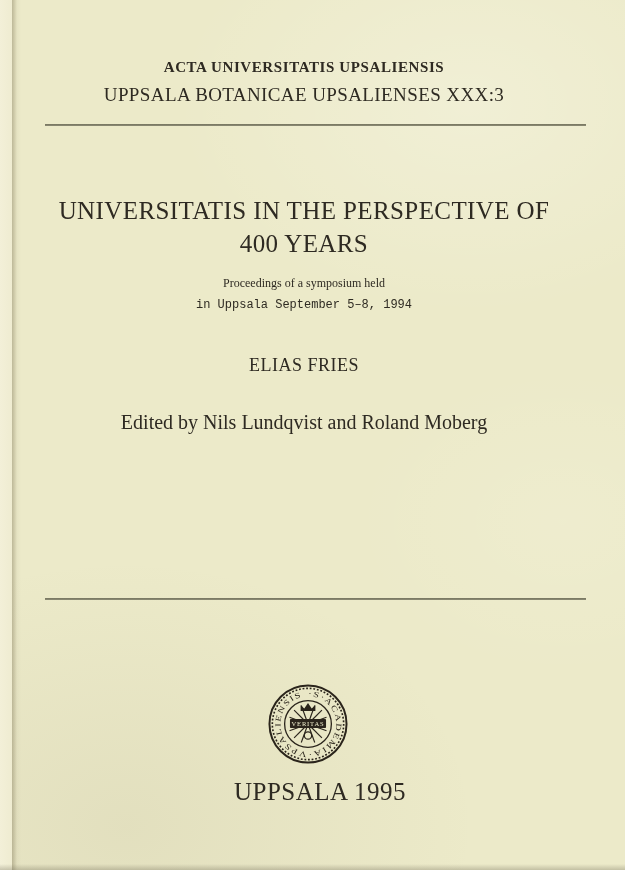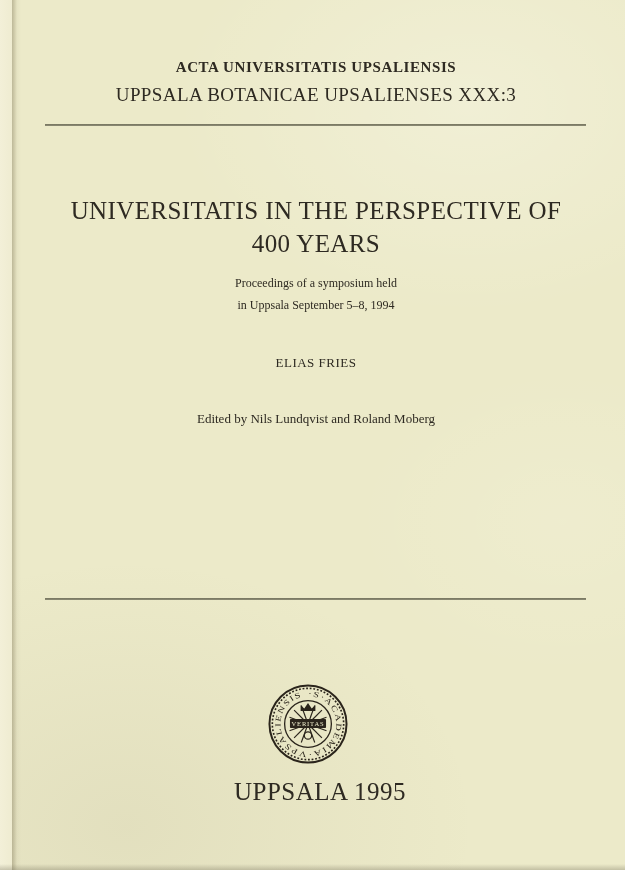--- a/index.html
+++ b/index.html
@@ -38,21 +38,21 @@
       rgba(200,195,165,0) 9px);
   }
   .bottom-shadow {
     position: absolute;
     left: 0; right: 0; bottom: 0;
     height: 6px;
     background: linear-gradient(to bottom, rgba(100,95,75,0), rgba(100,95,75,0.30));
   }
   .textblock {
     position: absolute;
-    left: 46px;
+    left: 34px;
     width: 540px;
     text-align: center;
   }
   .series1 {
     top: 59px;
     font-size: 15px;
     font-weight: bold;
     letter-spacing: 0.6px;
   }
   .series2 {
@@ -69,33 +69,33 @@
   }
   .rule1 { top: 124px; }
   .rule2 { top: 598px; }
   .booktitle {
     top: 194px;
     font-size: 25px;
     line-height: 33px;
     letter-spacing: 0.4px;
   }
   .subtitle1 { top: 276px; }
-  .subtitle2 { top: 298px; }
+  .subtitle2 { top: 298px; font-family: Liberation Mono, monospace; }
   .subtitle3 { top: 320px; }
   .subline {
     font-size: 12px;
   }
   .honoree {
     top: 355px;
-    font-size: 13px;
+    font-size: 18px;
     letter-spacing: 0.5px;
   }
   .editors {
     top: 411px;
-    font-size: 13px;
+    font-size: 20px;
   }
   .seal-wrap {
     position: absolute;
     left: 267px;
     top: 683px;
     width: 82px;
     height: 82px;
   }
   .imprint {
     left: 50px;

